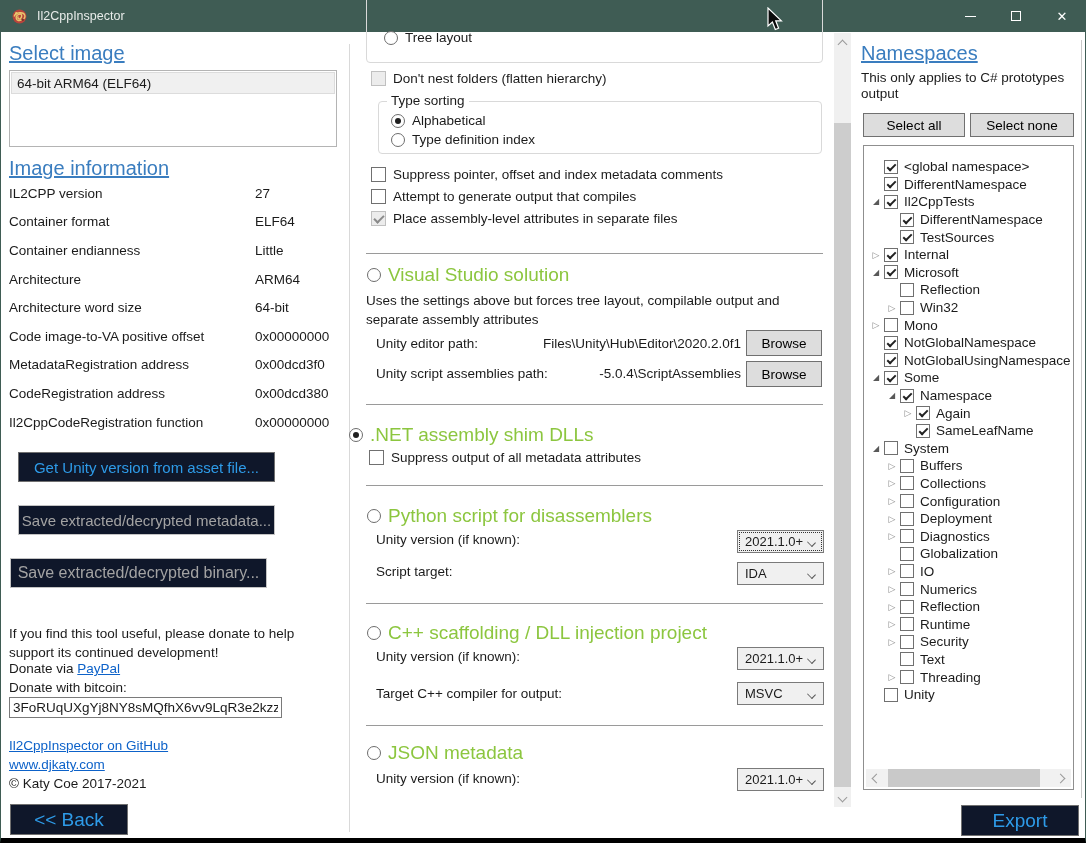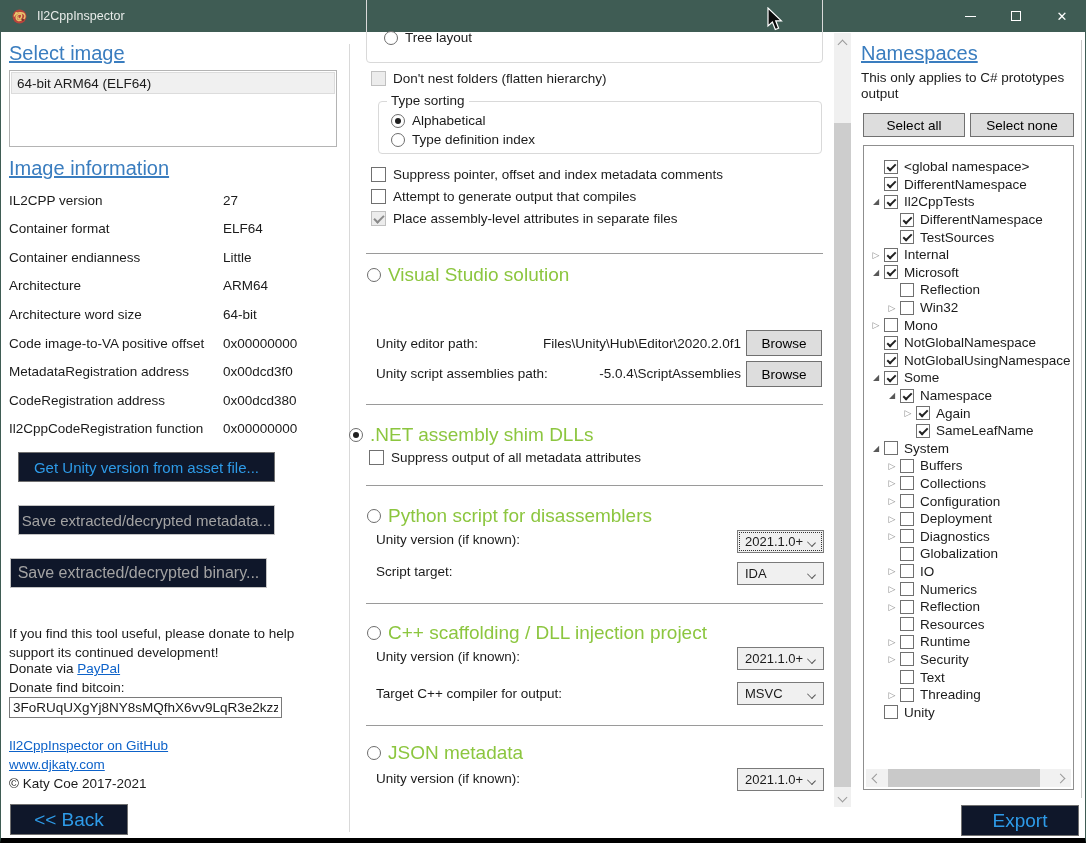--- a/index.html
+++ b/index.html
@@ -36,21 +36,21 @@
   .dd{position:absolute;width:87px;height:23px;background:#f0f0f0;border:1px solid #7a7a7a;display:flex;align-items:center;padding-left:7px;font-size:13px;cursor:pointer;}
   .dd::after{content:"";position:absolute;right:8px;top:8px;width:6px;height:6px;border-right:1px solid #555;border-bottom:1px solid #555;transform:rotate(45deg) scale(1,.8);}
   .dd.focused{outline:1px dotted #333;outline-offset:-3px;}
   .sep{position:absolute;height:1px;background:#9a9a9a;left:365px;width:457px;}
   .groupbox{position:absolute;border:1px solid #d9d9d9;border-radius:4px;}
   .row-label{position:absolute;white-space:nowrap;}
   .chk-row{position:absolute;display:flex;align-items:center;gap:7px;white-space:nowrap;}
   .radio-row{display:flex;align-items:center;gap:7px;white-space:nowrap;}
   .listbox{position:absolute;left:8px;top:70px;width:328px;height:77px;border:1px solid #b4b4b4;background:#fff;padding:1px;}
   .listbox .item{height:22px;display:flex;align-items:center;padding-left:5px;background:#f0f0f0;border:1px solid #dcdcdc;}
-  .info-row{display:flex;align-items:flex-end;height:28.6px;}
+  .info-row{display:flex;align-items:center;height:28.6px;gap:32px;}
   .info-row .lbl{width:214px;flex:0 0 auto;}
   .vsep{position:absolute;left:348px;top:44px;bottom:6px;width:1px;background:#d9d9d9;}
   .bitcoin-input{position:absolute;left:8px;top:697px;width:273px;height:21px;border:1px solid #7a7a7a;font-family:"Liberation Sans",sans-serif;font-size:13.5px;padding:0 3px;color:#1b1b1b;}
   
   .sb-v{position:absolute;left:833px;top:33px;width:17px;height:774px;background:#f0f0f0;}
   .sb-v .thumb{position:absolute;left:0;top:90px;width:17px;height:664px;background:#cdcdcd;}
   .chev{position:relative;display:block;width:17px;height:17px;}
   .chev::after{content:"";position:absolute;left:5px;top:6px;width:6px;height:6px;border-right:1px solid #9a9a9a;border-bottom:1px solid #9a9a9a;}
   .chev.up::after{transform:rotate(-135deg);top:8px;}
   .chev.down::after{transform:rotate(45deg);top:4px;}
@@ -154,21 +154,21 @@
   </div>
 
   <div class="btn-outline" style="position:absolute;left:17px;top:452px;width:257px;height:30px;font-size:15px;">Get Unity version from asset file...</div>
   <div class="btn-outline disabled" style="position:absolute;left:17px;top:505px;width:257px;height:30px;font-size:15px;">Save extracted/decrypted metadata...</div>
   <div class="btn-outline disabled" style="position:absolute;left:9px;top:558px;width:257px;height:30px;font-size:16px;">Save extracted/decrypted binary...</div>
 
   <div style="position:absolute;left:8px;top:624px;width:330px;line-height:19px;">If you find this tool useful, please donate to help support its continued development!</div>
   <div style="position:absolute;left:8px;top:661px;">
     <span>Donate via </span><span class="link">PayPal</span>
   </div>
-  <div style="position:absolute;left:8px;top:680px;">Donate find bitcoin:</div>
+  <div style="position:absolute;left:8px;top:680px;">Donate with bitcoin:</div>
   <input class="bitcoin-input" value="3FoRUqUXgYj8NY8sMQfhX6vv9LqR3e2kzz" style="">
 
   <div class="link" style="position:absolute;left:8px;top:738px;">Il2CppInspector on GitHub</div>
   <div class="link" style="position:absolute;left:8px;top:757px;">www.djkaty.com</div>
   <div style="position:absolute;left:8px;top:776px;">© Katy Coe 2017-2021</div>
 
   <div class="btn-outline" style="position:absolute;left:9px;top:804px;width:118px;height:31px;font-size:19px;">&lt;&lt; Back</div>
 
   <div class="vsep"></div>
 
@@ -206,20 +206,21 @@
     <span class="cb disabled checked"></span>
     <span>Place assembly-level attributes in separate files</span>
   </div>
 
   <div class="sep" style="top:253px;"></div>
 
   <div class="radio-row" style="position:absolute;left:366px;top:264px;">
     <span class="radio"></span>
     <span class="h-green">Visual Studio solution</span>
   </div>
+  <div style="position:absolute;left:365px;top:291px;width:452px;line-height:19px;">Uses the settings above but forces tree layout, compilable output and separate assembly attributes</div>
   <div class="row-label" style="left:375px;top:336px;">Unity editor path:</div>
   <div style="position:absolute;left:500px;top:336px;width:240px;text-align:right;white-space:nowrap;overflow:hidden;">Files\Unity\Hub\Editor\2020.2.0f1</div>
   <div class="btn-gray" style="position:absolute;left:745px;top:330px;width:76px;height:26px;">Browse</div>
   <div class="row-label" style="left:375px;top:366px;">Unity script assemblies path:</div>
   <div style="position:absolute;left:500px;top:366px;width:240px;text-align:right;white-space:nowrap;overflow:hidden;">-5.0.4\ScriptAssemblies</div>
   <div class="btn-gray" style="position:absolute;left:745px;top:361px;width:76px;height:26px;">Browse</div>
 
   <div class="sep" style="top:404px;"></div>
 
   <div class="radio-row" style="position:absolute;left:348px;top:424px;align-items:center;">
@@ -399,25 +400,20 @@
           <span class="expander collapsed"></span>
           <span class="cb"></span>
           <span>Numerics</span>
         </div>
         <div class="trow lv1">
           <span class="expander collapsed"></span>
           <span class="cb"></span>
           <span>Reflection</span>
         </div>
         <div class="trow lv1">
-          <span class="expander"></span>
-          <span class="cb"></span>
-          <span>Resources</span>
-        </div>
-        <div class="trow lv1">
           <span class="expander collapsed"></span>
           <span class="cb"></span>
           <span>Runtime</span>
         </div>
         <div class="trow lv1">
           <span class="expander collapsed"></span>
           <span class="cb"></span>
           <span>Security</span>
         </div>
         <div class="trow lv1">

